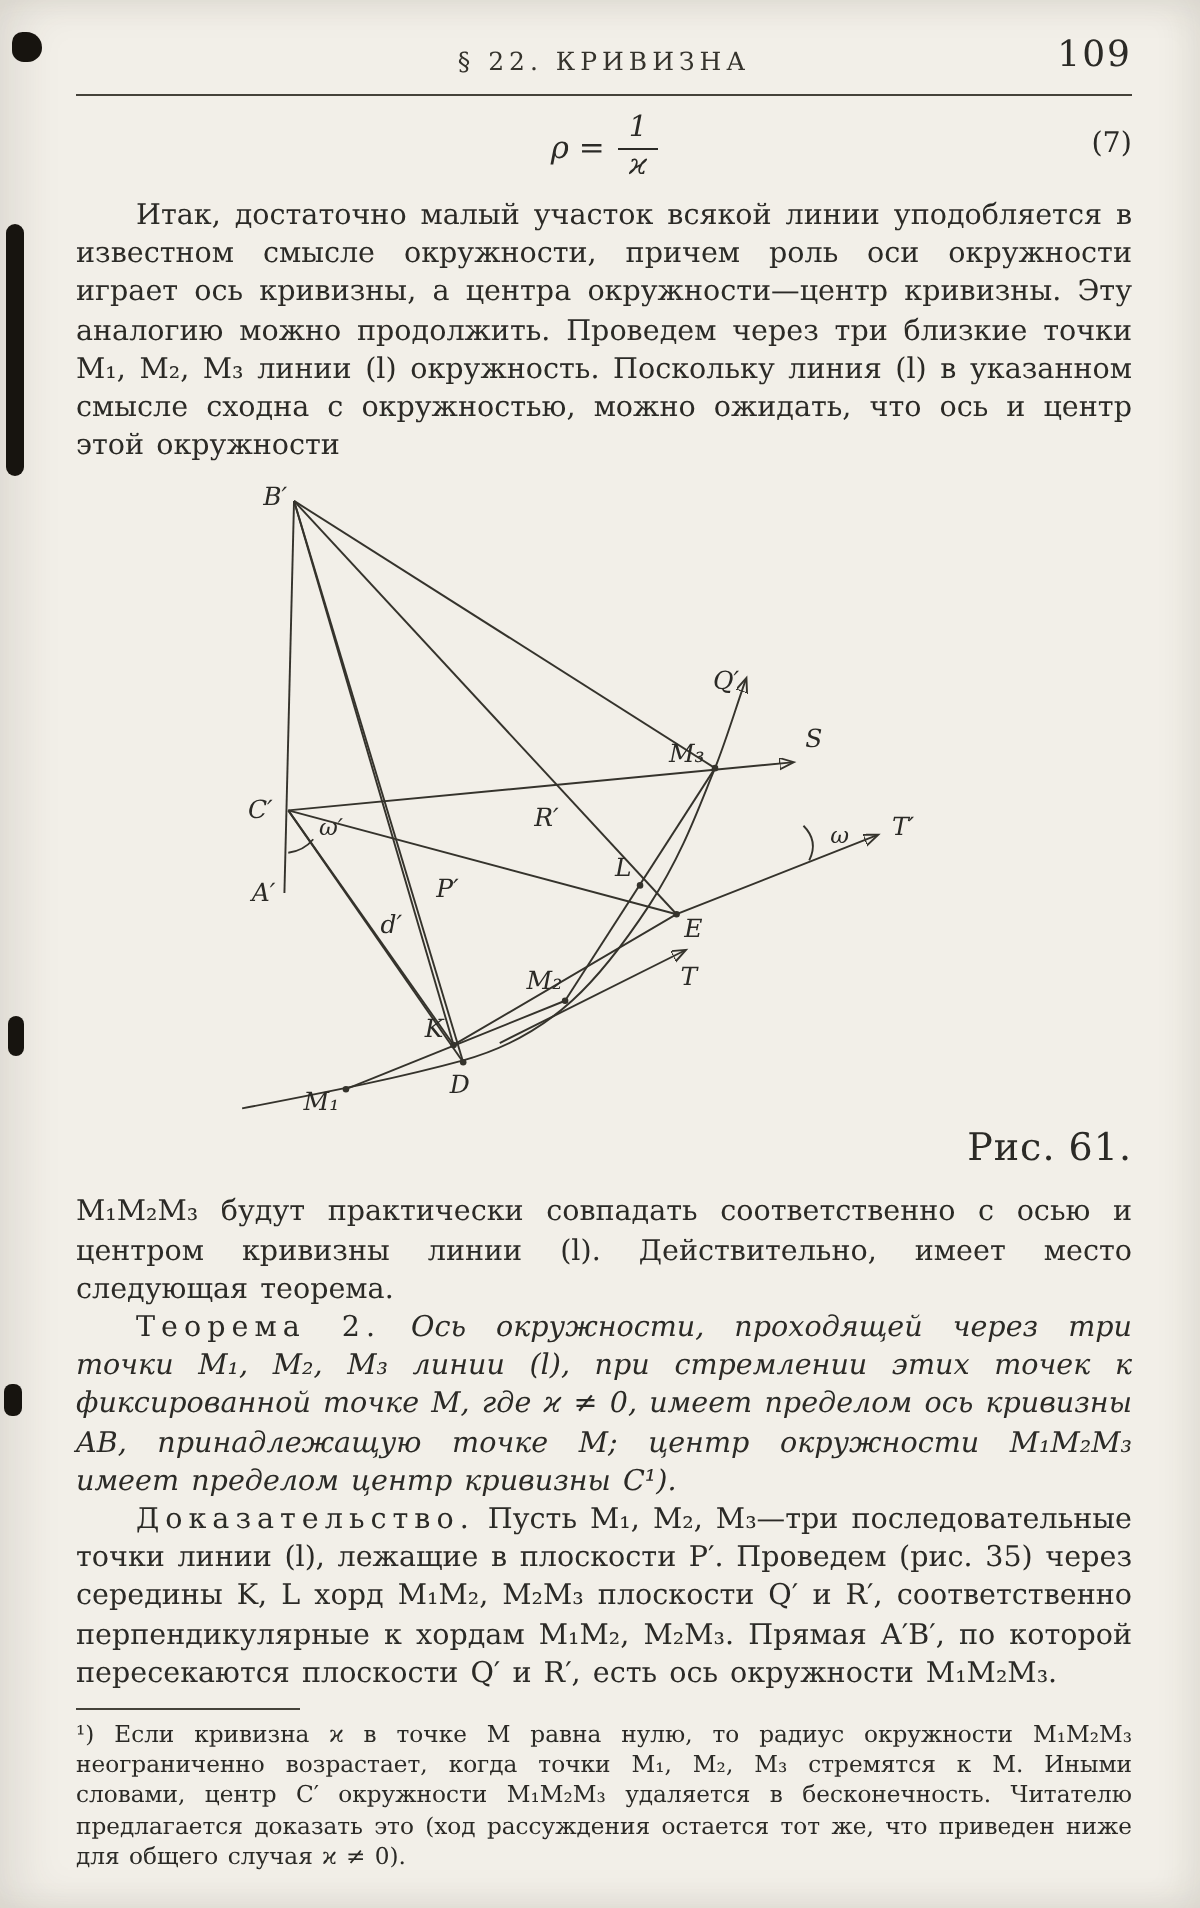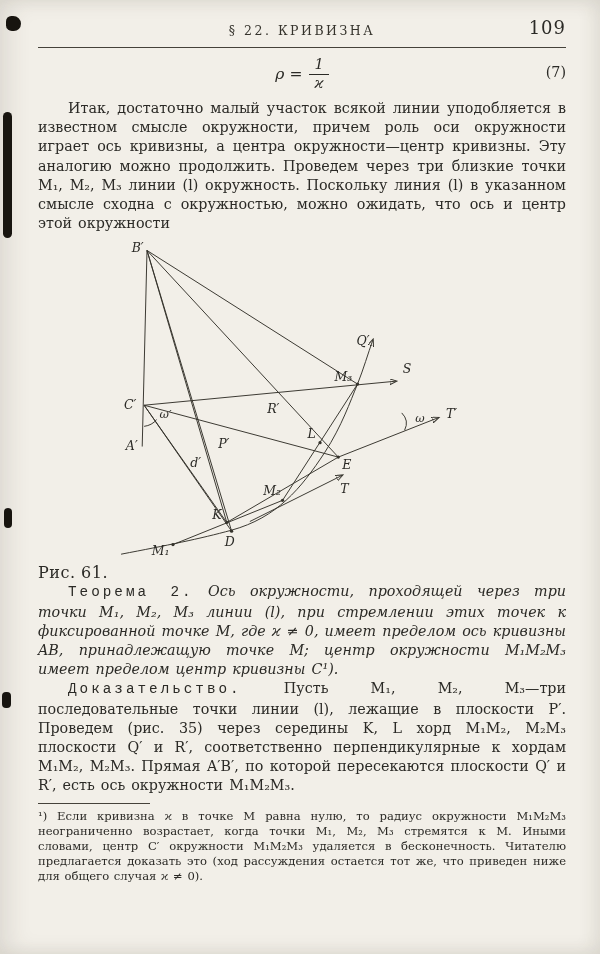--- a/index.html
+++ b/index.html
@@ -29,23 +29,23 @@
 
   .formula-row { position:relative; margin:6px 0 5px 0; height:40px; display:flex; align-items:center; justify-content:center; }
   .formula { font-style:italic; font-size:15.5px; display:flex; align-items:center; gap:7px; }
   .frac { display:inline-flex; flex-direction:column; align-items:center; line-height:1.1; font-size:14.5px; }
   .frac .num { padding:0 5px 1px 5px; border-bottom:1px solid #2b2a26; }
   .frac .den { padding-top:1px; }
   .eq-number { position:absolute; right:0; top:10px; font-size:14.3px; }
 
   .figure-block { margin-top:4px; }
   .figure-svg { display:block; margin-left:48px; }
-  .fig-caption { text-align:left; font-size:16px; margin-top:4px; letter-spacing:0.5px; }
+  .fig-caption { text-align:right; font-size:19px; margin-top:4px; letter-spacing:0.5px; }
 
-  .theorem-label, .proof-label { letter-spacing:3px; font-style:normal;font-family:Liberation Mono, monospace; }
+  .theorem-label, .proof-label { letter-spacing:3px; font-style:normal; }
   .theorem-body { font-style:italic; }
 
   .footnote-block { margin-top:7px; }
   .footnote-rule { width:112px; border-top:1px solid #45423a; margin-bottom:5px; }
   .footnote-text { font-size:11.6px; line-height:15.2px; text-align:justify; word-spacing:1px; }
 
   svg text { font-family:"DejaVu Serif", serif; font-style:italic; font-size:13px; fill:#2b2a26; }
   svg .lab-small { font-size:12px; }
   svg path, svg line, svg polyline { stroke:#35332c; fill:none; stroke-width:1; }
 </style>
@@ -147,20 +147,21 @@
         <text x="366" y="188">T′</text>
         <text x="256" y="266">T</text>
         <text class="lab-small" x="334" y="192">ω</text>
         <text x="180" y="183">R′</text>
         <text x="129" y="220">P′</text>
         <text x="100" y="239">d′</text>
       </svg>
       <div class="fig-caption">Рис. 61.</div>
     </div>
 
+    <p class="body-text mt">M₁M₂M₃ будут практически совпадать соответственно с осью и центром кривизны линии (l). Действительно, имеет место следующая теорема.</p>
 
     <p class="body-text indent"><span class="theorem-label">Теорема 2.</span><span class="theorem-body"> Ось окружности, проходящей через три точки M₁, M₂, M₃ линии (l), при стремлении этих точек к фиксированной точке M, где ϰ ≠ 0, имеет пределом ось кривизны AB, принадлежащую точке M; центр окружности M₁M₂M₃ имеет пределом центр кривизны C¹).</span></p>
 
     <p class="body-text indent"><span class="proof-label">Доказательство.</span><span> Пусть M₁, M₂, M₃—три последовательные точки линии (l), лежащие в плоскости P′. Проведем (рис. 35) через середины K, L хорд M₁M₂, M₂M₃ плоскости Q′ и R′, соответственно перпендикулярные к хордам M₁M₂, M₂M₃. Прямая A′B′, по которой пересекаются плоскости Q′ и R′, есть ось окружности M₁M₂M₃.</span></p>
 
     <div class="footnote-block">
       <div class="footnote-rule"></div>
       <p class="footnote-text">¹) Если кривизна ϰ в точке M равна нулю, то радиус окружности M₁M₂M₃ неограниченно возрастает, когда точки M₁, M₂, M₃ стремятся к M. Иными словами, центр C′ окружности M₁M₂M₃ удаляется в бесконечность. Читателю предлагается доказать это (ход рассуждения остается тот же, что приведен ниже для общего случая ϰ ≠ 0).</p>
     </div>
 

